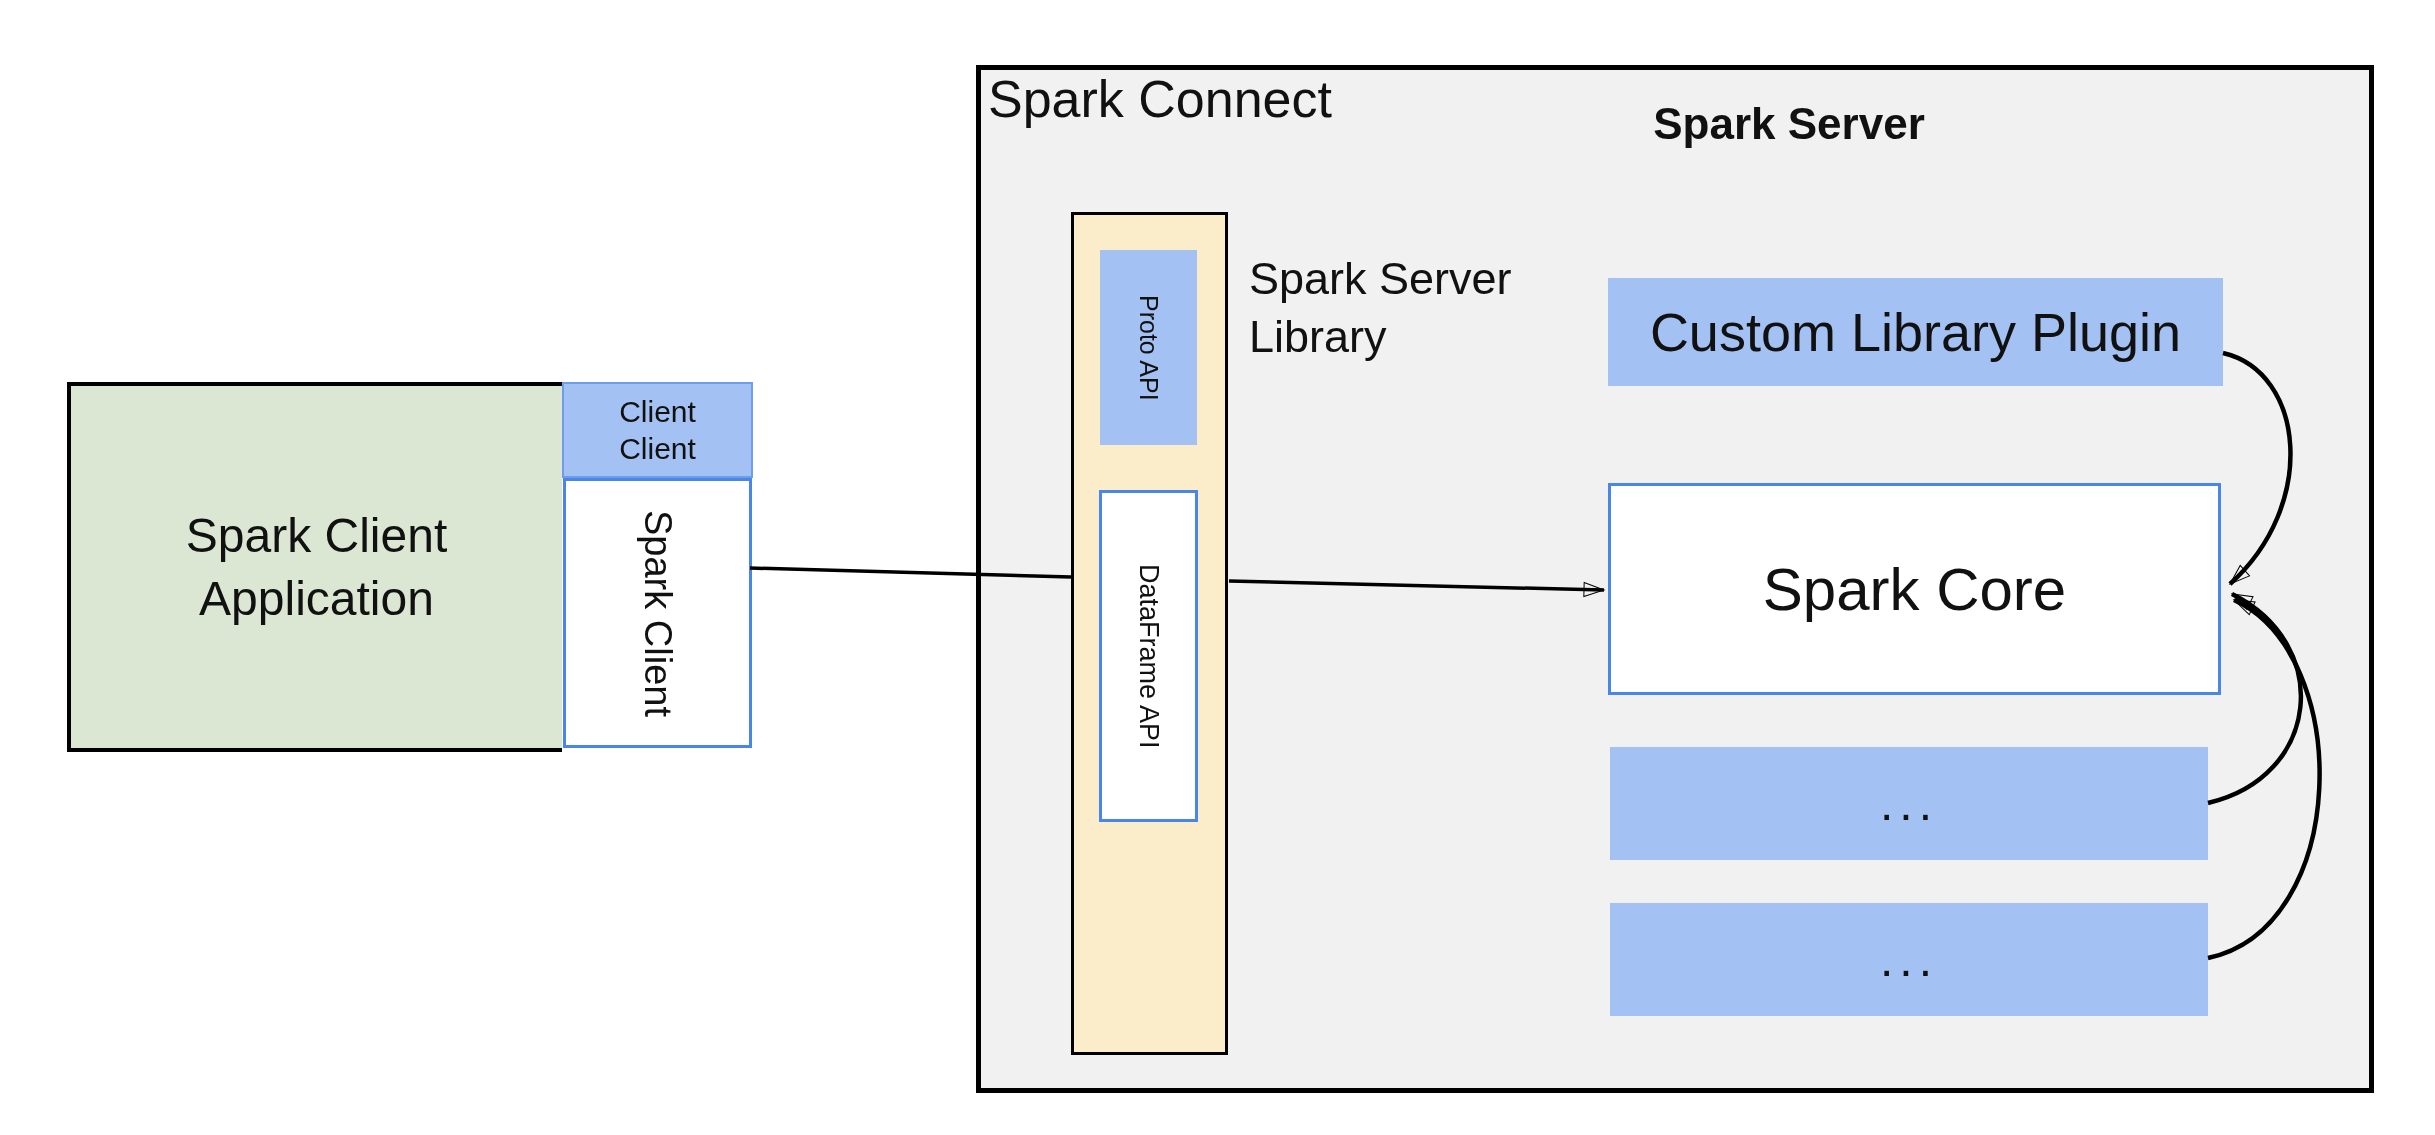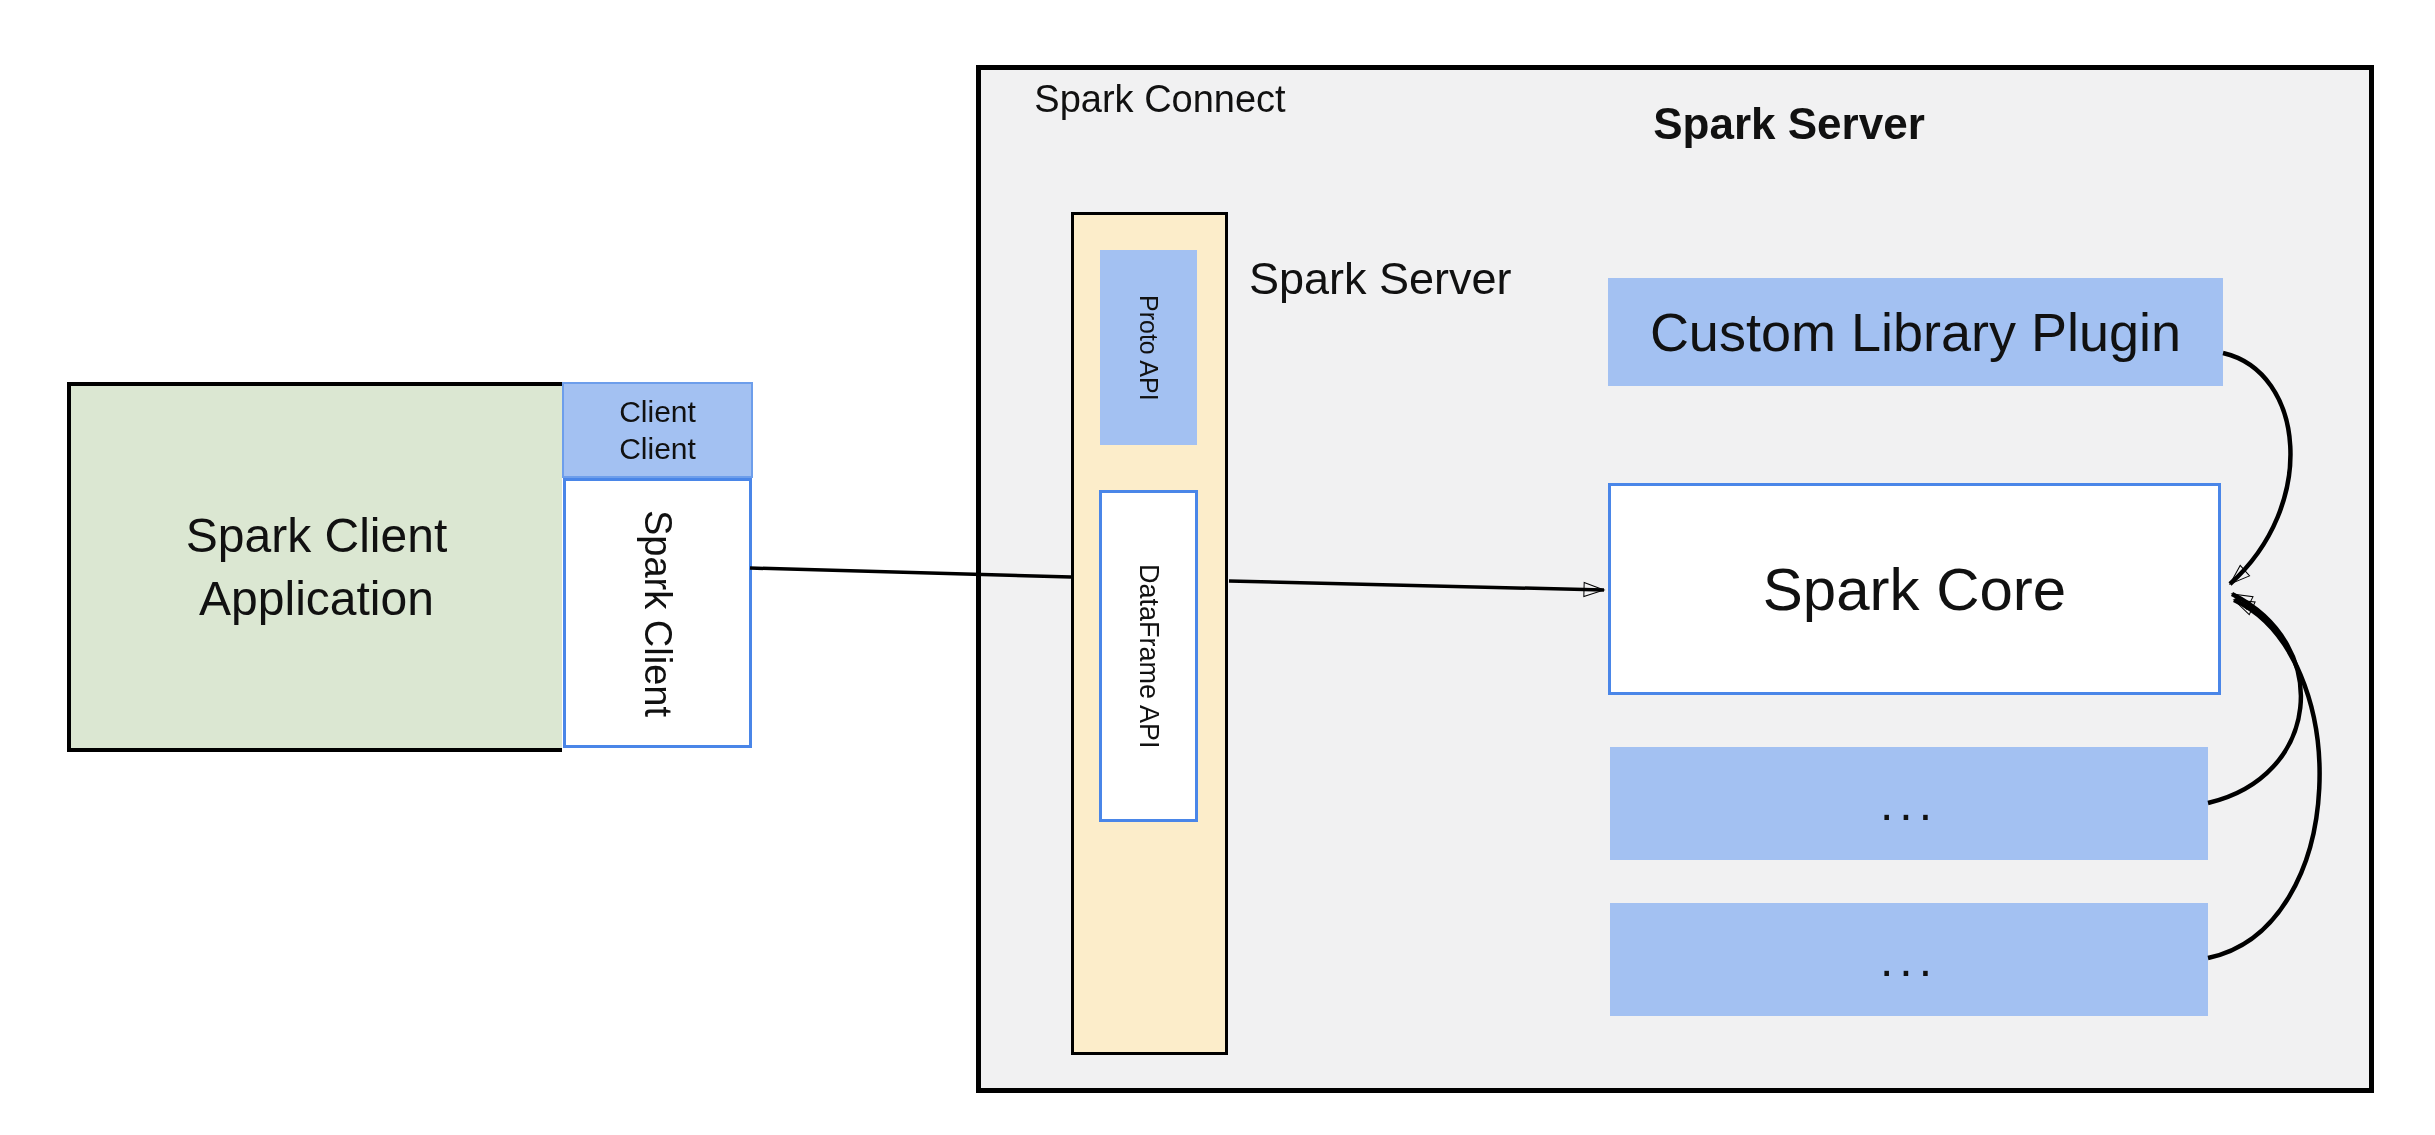--- a/index.html
+++ b/index.html
@@ -9,21 +9,21 @@
   }
   *{margin:0;padding:0;box-sizing:border-box}
   html,body{background:var(--canvas-bg)}
   body{font-family:"Liberation Sans", sans-serif;color:var(--text-color)}
   .canvas{position:relative;width:2435px;height:1135px;background:var(--canvas-bg);overflow:hidden}
   .abs{position:absolute}
   .line{display:block}
 
   
   .server-box{left:976px;top:65px;width:1398px;height:1028px;background:var(--server-bg);border:5px solid var(--line-color)}
-  .connect-api-label{left:970px;top:72px;width:380px;text-align:center;font-size:38px;line-height:55px}
+  .connect-api-label{left:970px;top:72px;width:380px;text-align:center;font-size:52px;line-height:55px}
   .server-title{left:1589px;top:99px;width:400px;text-align:center;font-size:44px;line-height:50px;font-weight:bold}
   .server-library-label{left:1249px;top:250px;width:330px;text-align:left;font-size:45px;line-height:58px}
 
   
   .yellow-box{left:1071px;top:212px;width:157px;height:843px;background:var(--yellow-fill);border:3px solid var(--line-color)}
   .vbox{display:flex;align-items:center;justify-content:center}
   .vtext{writing-mode:vertical-rl;text-orientation:mixed;white-space:nowrap}
   .proto-box{left:1100px;top:250px;width:97px;height:195px;background:var(--blue-fill);font-size:25px}
   .dataframe-box{left:1099px;top:490px;width:99px;height:332px;background:#ffffff;border:3px solid var(--blue-border);font-size:27px}
 
@@ -64,20 +64,21 @@
   <div class="abs vbox proto-box">
     <span class="vtext">Proto API</span>
   </div>
 
   <div class="abs vbox dataframe-box">
     <span class="vtext">DataFrame API</span>
   </div>
 
   <div class="abs server-library-label">
     <span class="line">Spark Server</span>
+    <span class="line">Library</span>
   </div>
 
   <div class="abs plugin-box">
     <span>Custom Library Plugin</span>
   </div>
 
   <div class="abs core-box">
     <span>Spark Core</span>
   </div>
 

